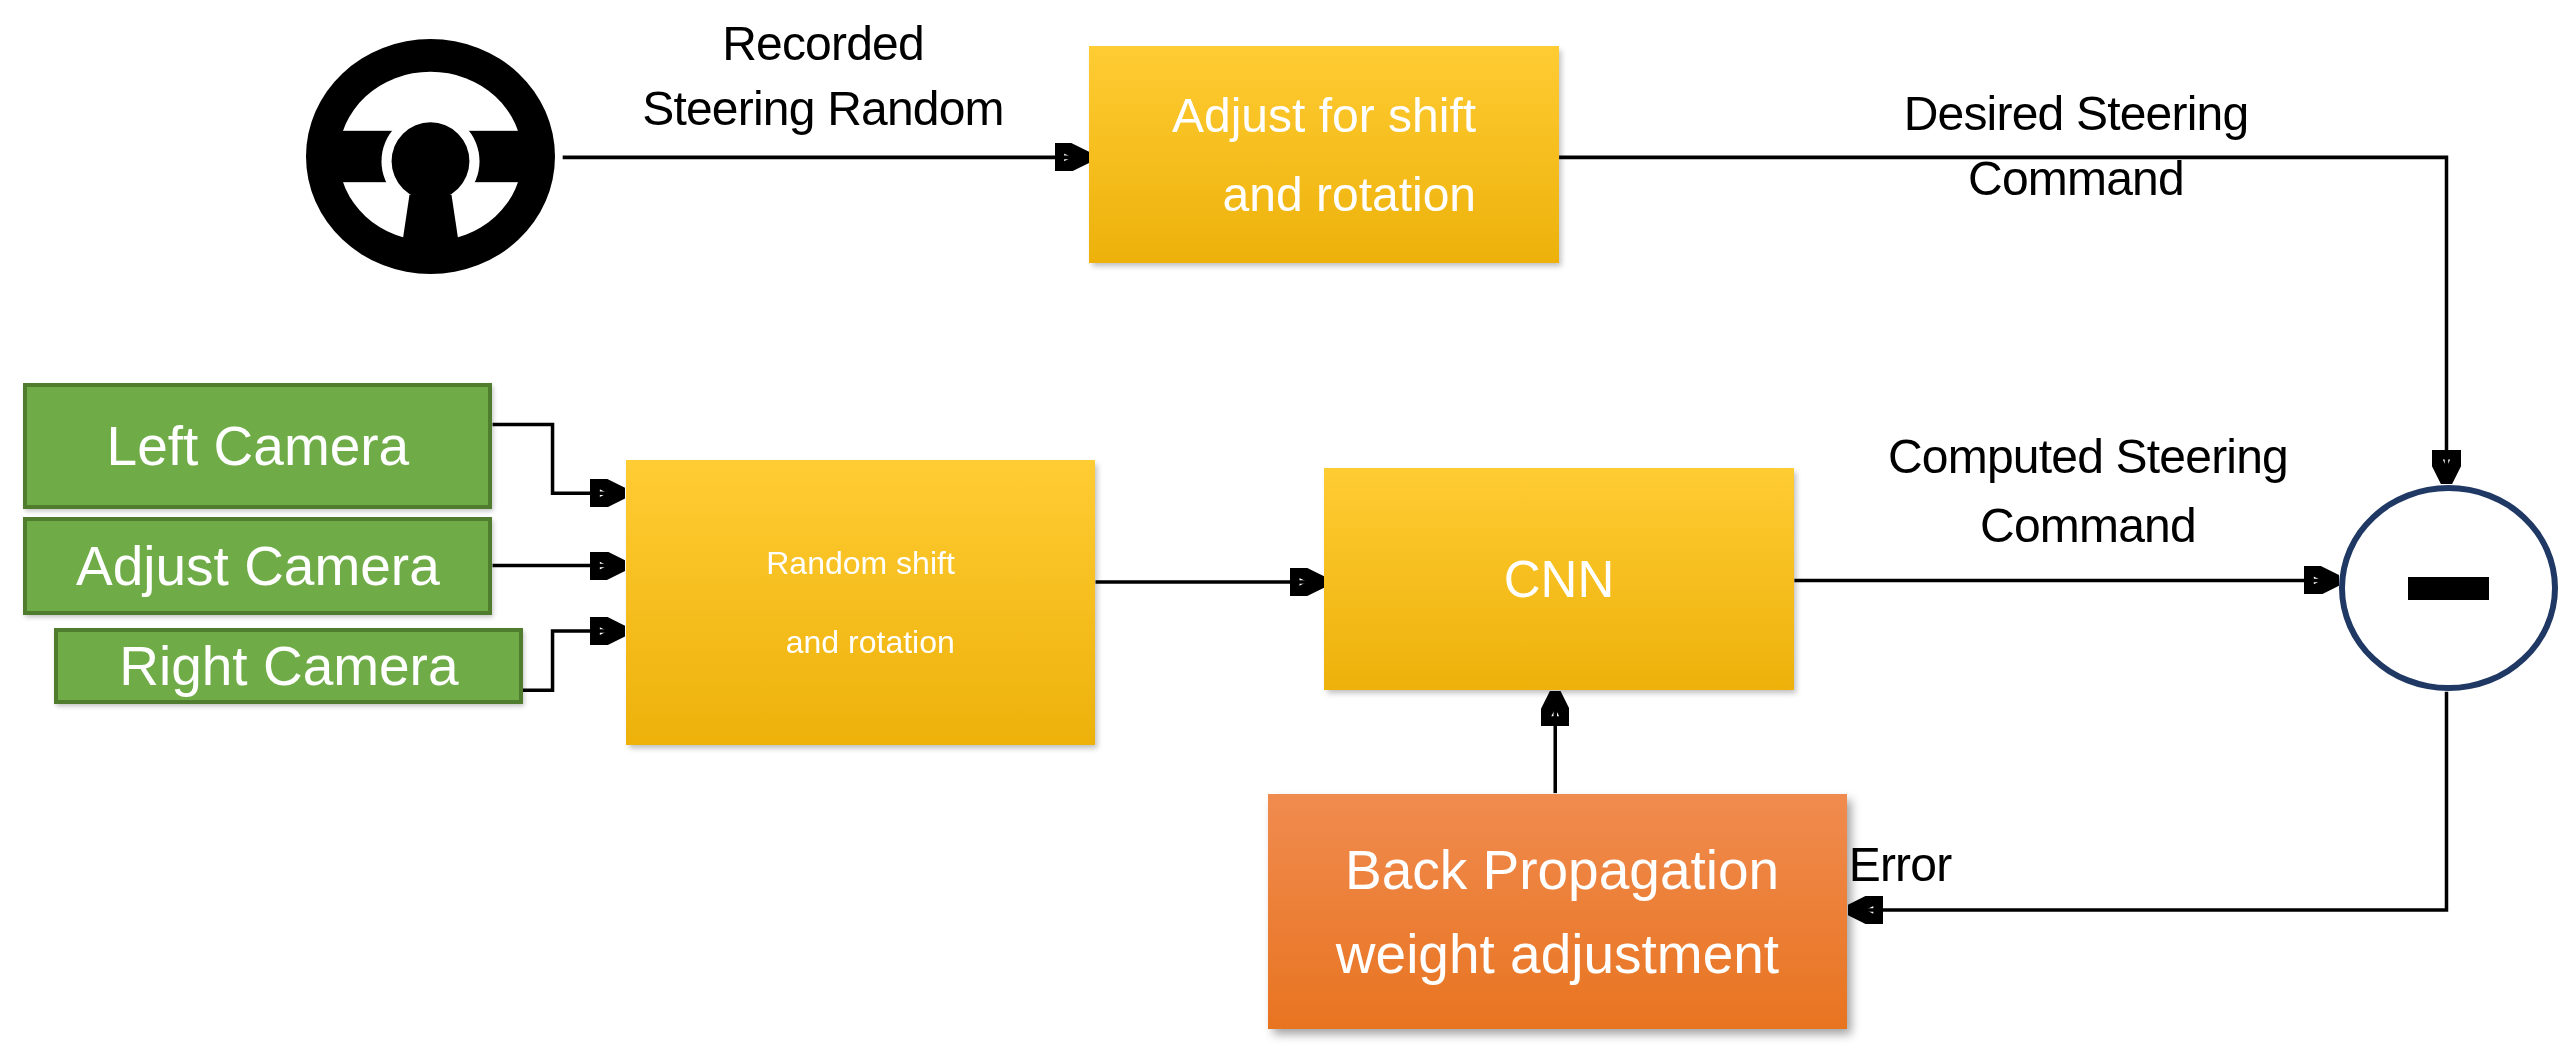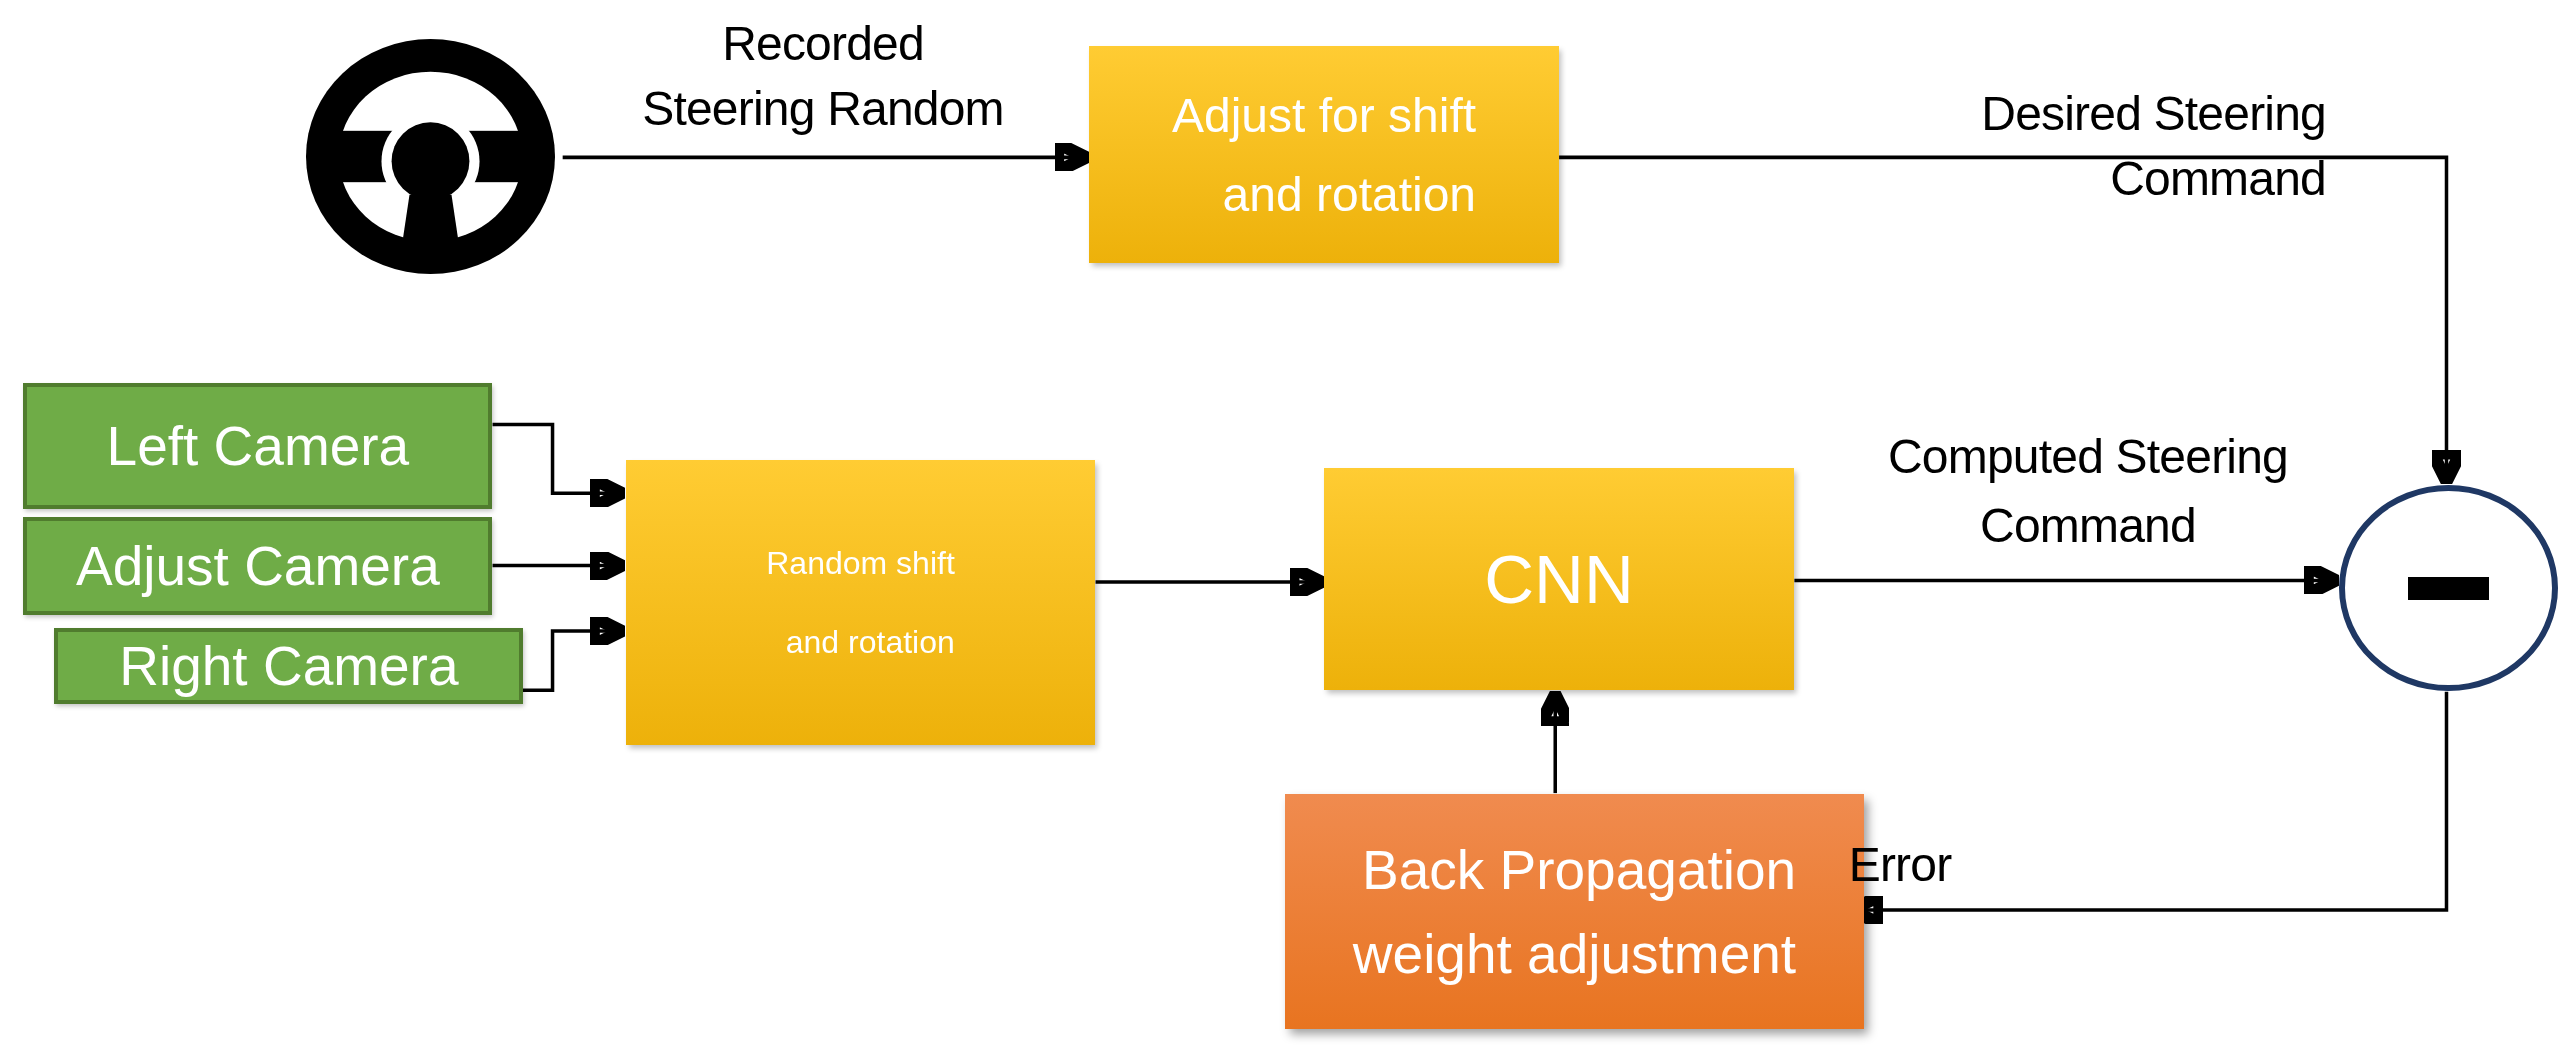--- a/index.html
+++ b/index.html
@@ -34,33 +34,33 @@
   }
   .green {
     background: var(--green-fill);
     border: 4.7px solid var(--green-border);
     box-sizing: border-box;
     box-shadow: 2.3px 3.1px 4.7px rgba(0,0,0,0.25);
     font-size: 55px;
   }
   .box-adjust   { left: 1089px; top:  46px; width: 470px; height: 217px; font-size: 48px; line-height: 79px; }
   .box-random   { left:  626px; top: 460px; width: 469px; height: 285px; font-size: 32px; line-height: 79px; }
-  .box-cnn      { left: 1324px; top: 468px; width: 470px; height: 222px; font-size: 69px; }
-  .box-backprop { left: 1268px; top: 794px; width: 579px; height: 235px; font-size: 55px; line-height: 84px; margin-left: 17px; }
+  .box-cnn      { left: 1324px; top: 468px; width: 470px; height: 222px; font-size: 51px; }
+  .box-backprop { left: 1268px; top: 794px; width: 579px; height: 235px; font-size: 55px; line-height: 84px; }
   .box-left-camera   { left: 23.4px; top: 383px; width: 469px; height: 126px; }
   .box-center-camera { left: 23.4px; top: 517px; width: 469px; height: 98px; }
   .box-right-camera  { left: 23.4px; top: 628px; width: 469px; height: 76px; margin-left: 31px; }
   .lbl {
     position: absolute; z-index: 3; color: var(--text-color);
     font-size: 48px; line-height: 65px; letter-spacing: -0.8px;
     text-align: center; white-space: pre-line;
     transform: translateX(-50%);
   }
   .lbl-recorded { left: 823px; top: 11px; }
-  .lbl-desired  { left: 2076px; top: 81px; text-align: right; }
+  .lbl-desired  { left: 2076px; top: 81px; }
   .lbl-computed { left: 2088px; top: 422px; line-height: 69px; }
   .lbl-error    { left: 1900px; top: 832px; }
   .minus-node {
     position: absolute; z-index: 2;
     left: 2339px; top: 485px; width: 219px; height: 206px;
     background: #fff; border: 6.2px solid var(--navy);
     border-radius: 50%; box-sizing: border-box;
   }
   .minus-bar {
     position: absolute; left: 50%; top: 50%;

